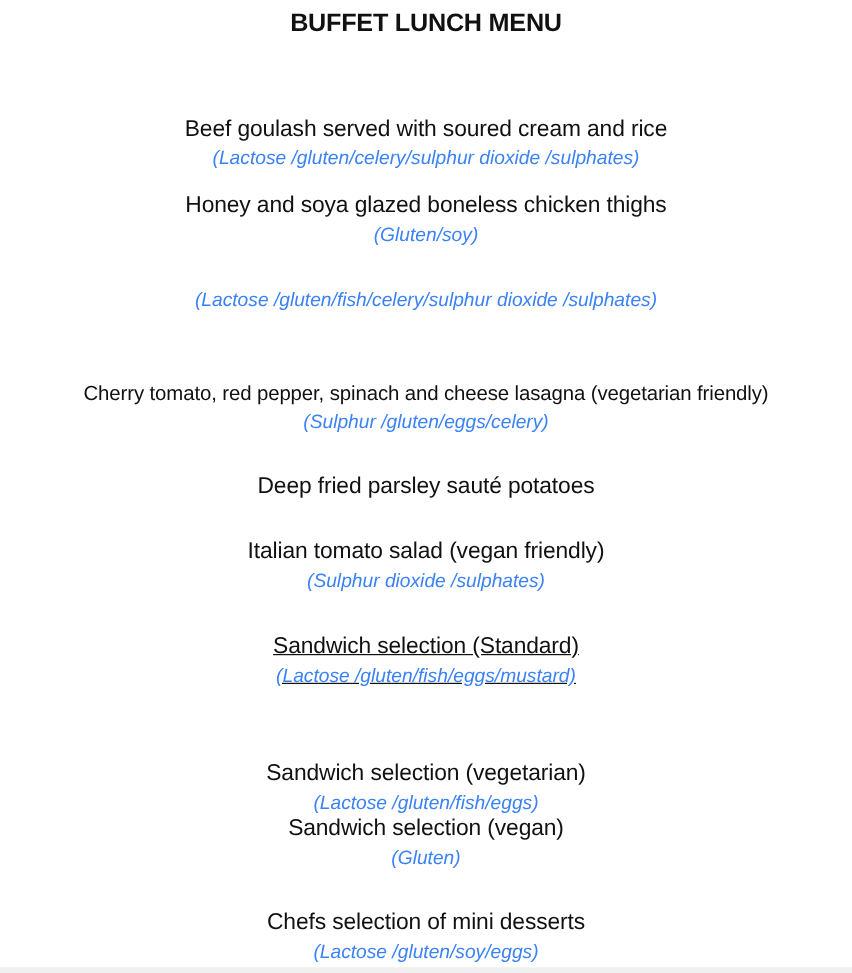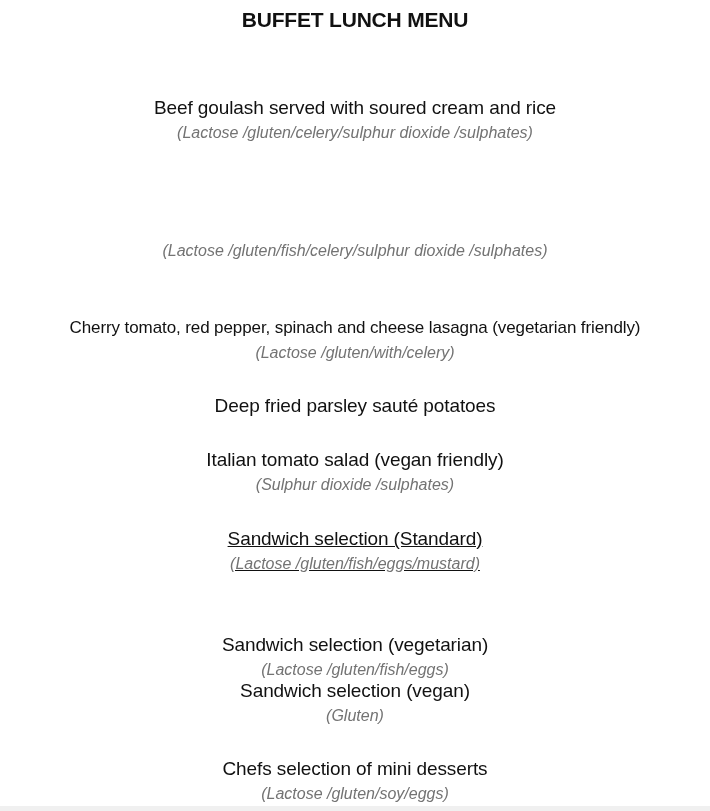--- a/index.html
+++ b/index.html
@@ -10,42 +10,46 @@
       color: #111111;
       position: relative;
     }
     .page { position: absolute; left: 0; top: 0; width: 710px; height: 800px; background: #fff; }
     .title {
       position: absolute; left: 0; width: 710px; top: 8px;
       text-align: center; font-weight: bold; font-size: 21px; letter-spacing: -0.2px;
     }
     .item { position: absolute; left: 0; width: 710px; text-align: center; }
     .dish { font-size: 19px; line-height: 24px; white-space: nowrap; letter-spacing: -0.1px; }
-    .allergens { font-size: 16px; line-height: 22px; font-style: italic; color: #737373; white-space: nowrap; margin-top: 2px; }
+    .allergens { font-size: 16px; line-height: 22px; font-style: italic; color: #3b82f6; white-space: nowrap; margin-top: 2px; }
     .footer-band { position: absolute; left: 0; top: 806px; width: 710px; height: 5px; background: #f0f0f0; }
   </style>
 </head>
 <body>
 
 <div class="page">
   <div class="title">BUFFET LUNCH MENU</div>
 
   <div class="item" style="top:96px;">
     <div class="dish">Beef goulash served with soured cream and rice</div>
     <div class="allergens">(Lactose /gluten/celery/sulphur dioxide /sulphates)</div>
   </div>
 
+  <div class="item" style="top:160px;">
+    <div class="dish">Honey and soya glazed boneless chicken thighs</div>
+    <div class="allergens">(Gluten/soy)</div>
+  </div>
 
   <div class="item" style="top:238px;">
     <div class="allergens">(Lactose /gluten/fish/celery/sulphur dioxide /sulphates)</div>
   </div>
 
   <div class="item" style="top:316px;">
     <div class="dish" style="font-size:17px;">Cherry tomato, red pepper, spinach and cheese lasagna (vegetarian friendly)</div>
-    <div class="allergens">(Lactose /gluten/with/celery)</div>
+    <div class="allergens">(Sulphur /gluten/eggs/celery)</div>
   </div>
 
   <div class="item" style="top:394px;">
     <div class="dish">Deep fried parsley sauté potatoes</div>
   </div>
 
   <div class="item" style="top:448px;">
     <div class="dish">Italian tomato salad (vegan friendly)</div>
     <div class="allergens">(Sulphur dioxide /sulphates)</div>
   </div>

